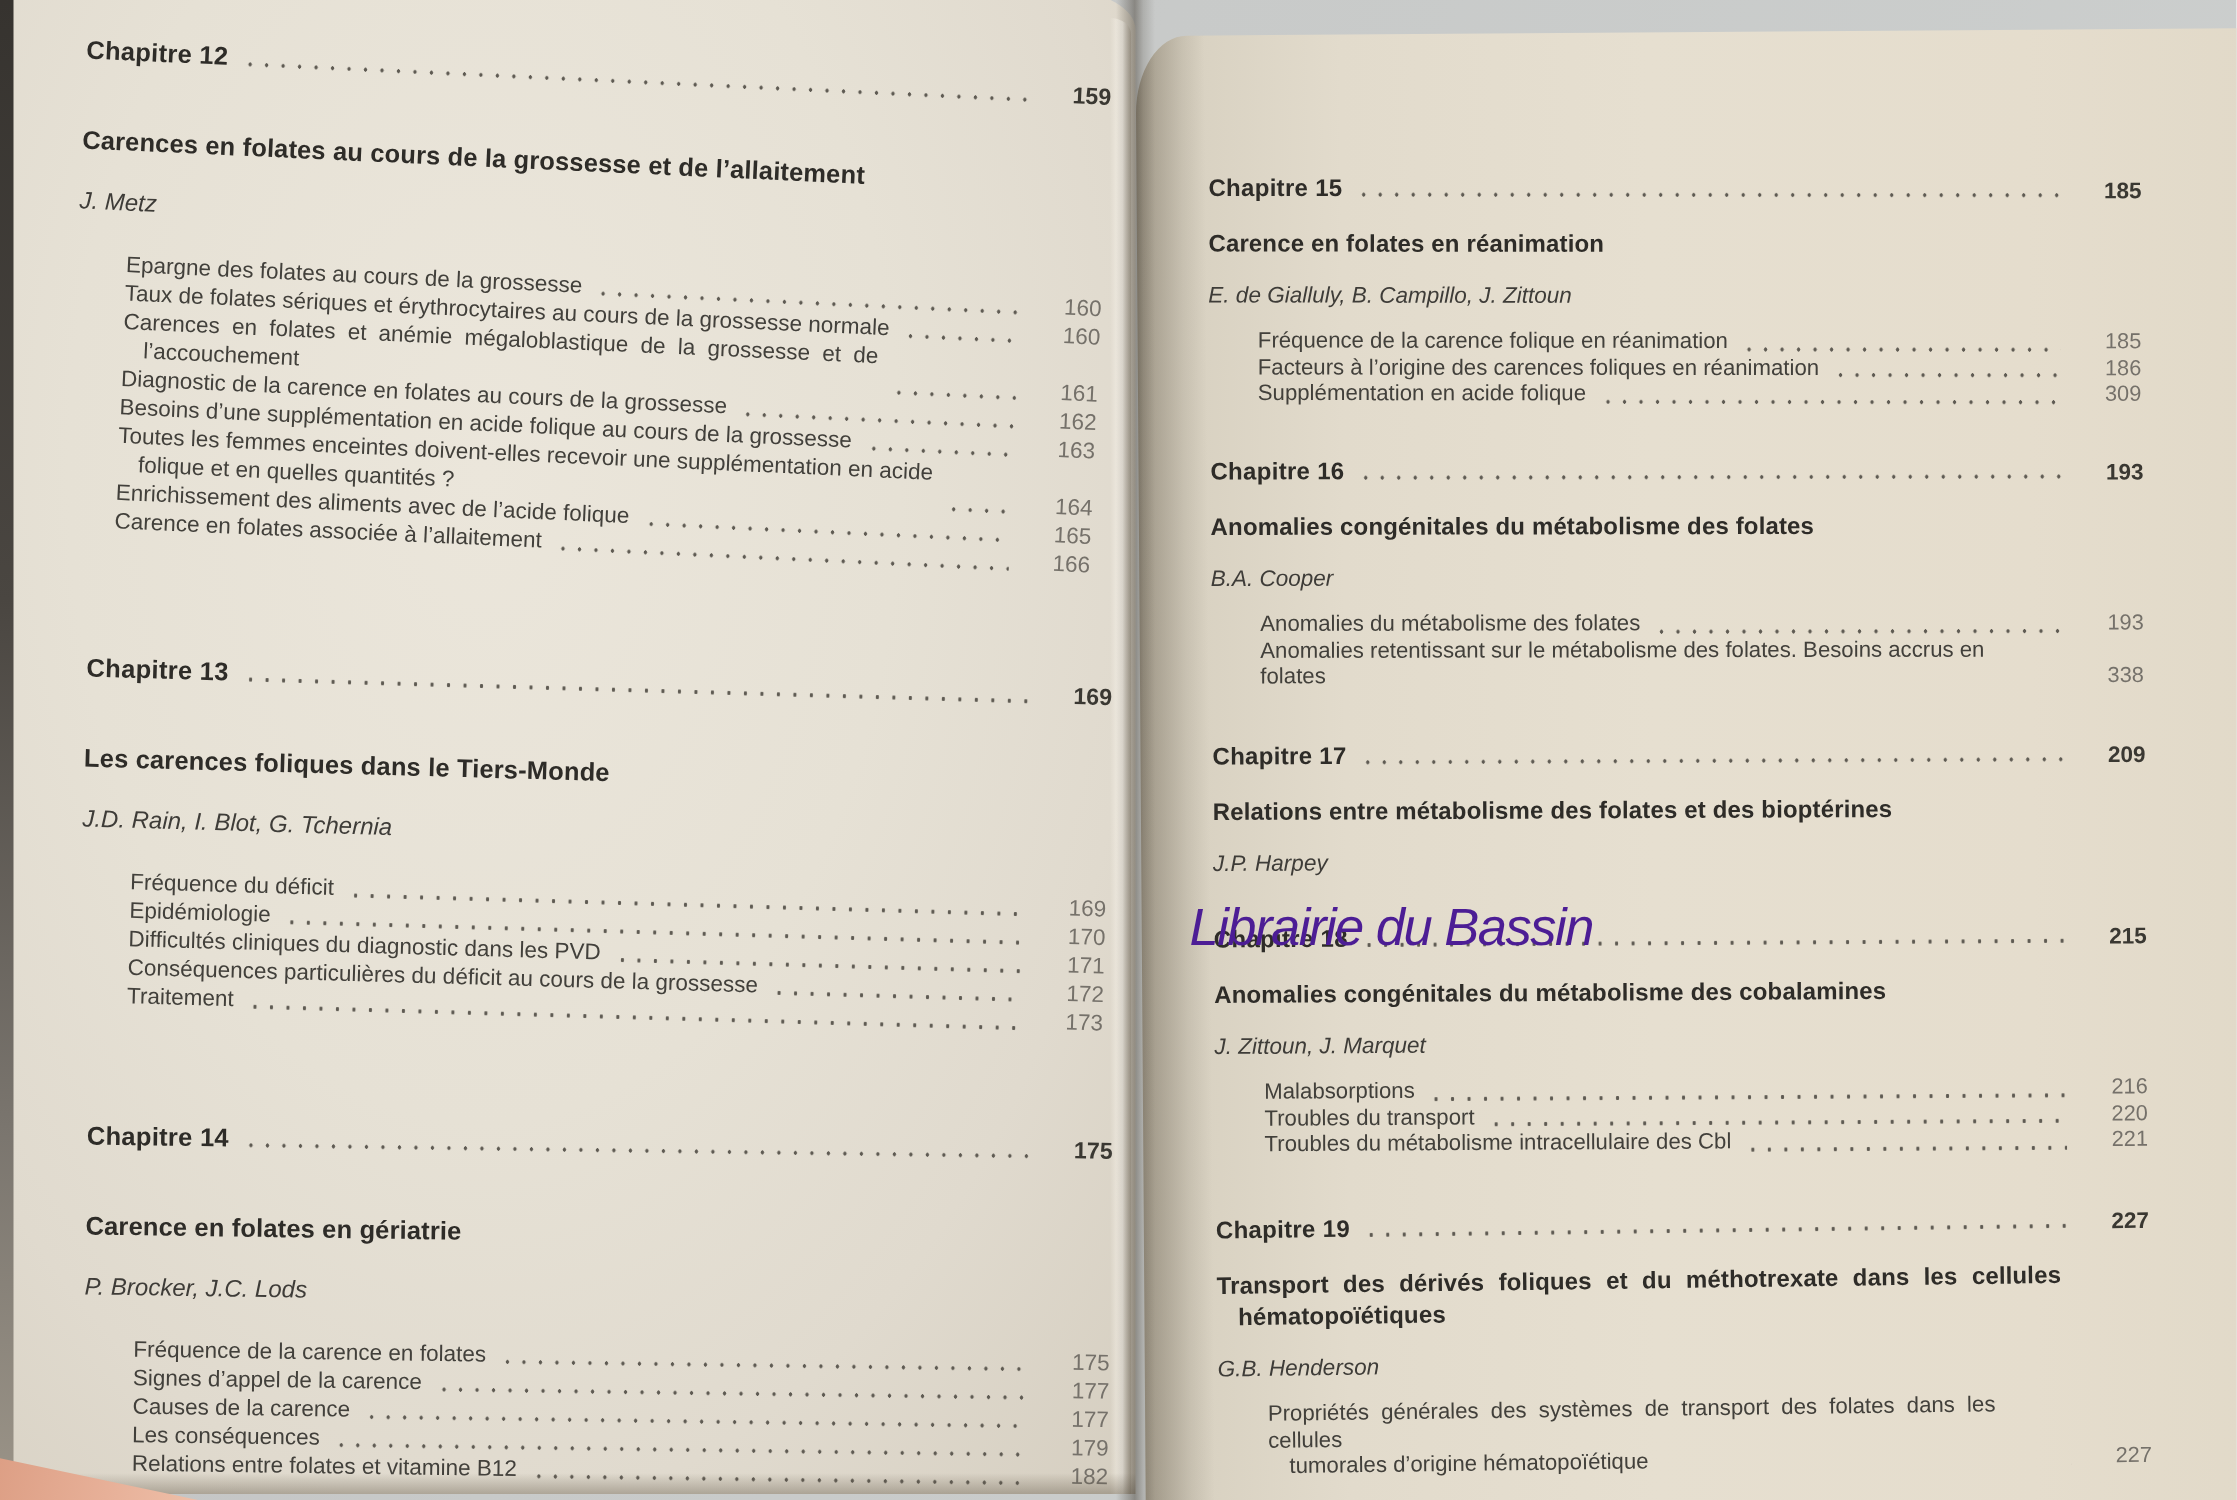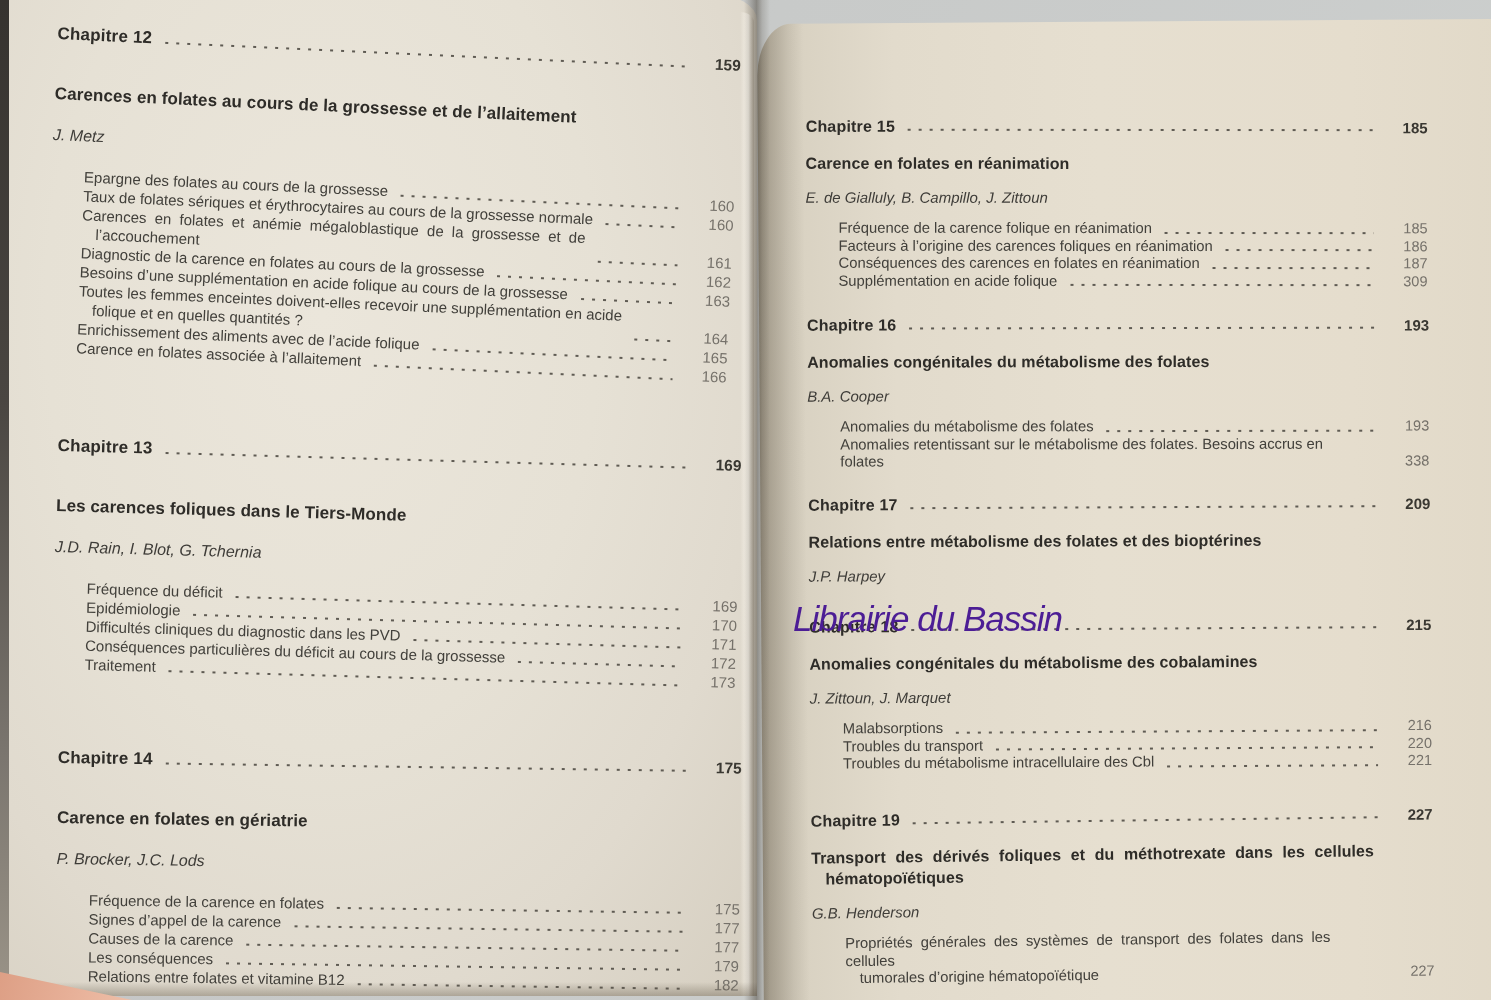--- a/index.html
+++ b/index.html
@@ -301,35 +301,28 @@
             </div>
             <div class="entry">
               <div class="entry-body">
                 <div class="l1">Facteurs à l’origine des carences foliques en réanimation</div>
               </div>
               <span class="dots"></span>
               <span class="pagenum">186</span>
             </div>
             <div class="entry">
               <div class="entry-body">
-                <div class="l1">Conséquences des carences en folates en réanimation</div>
-              </div>
-              <span class="dots"></span>
-              <span class="pagenum">187</span>
-            </div>
-            <div class="entry">
-              <div class="entry-body">
                 <div class="l1">Supplémentation en acide folique</div>
               </div>
               <span class="dots"></span>
               <span class="pagenum">309</span>
             </div>
           </div>
         </div>
-        <div class="sec" style="top: 292px; transform: rotate(0.3deg); transform-origin: 0px 0px;">
+        <div class="sec" style="top: 282px; transform: rotate(0.3deg); transform-origin: 0px 0px;">
           <div class="chap-row">
             <span class="chap">Chapitre 16</span>
             <span class="dots"></span>
             <span class="pagenum chap-num">193</span>
           </div>
           <div class="title"><span class="t1">Anomalies congénitales du métabolisme des folates</span></div>
           <div class="authors">B.A. Cooper</div>
           <div class="entries">
             <div class="entry">
               <div class="entry-body">

